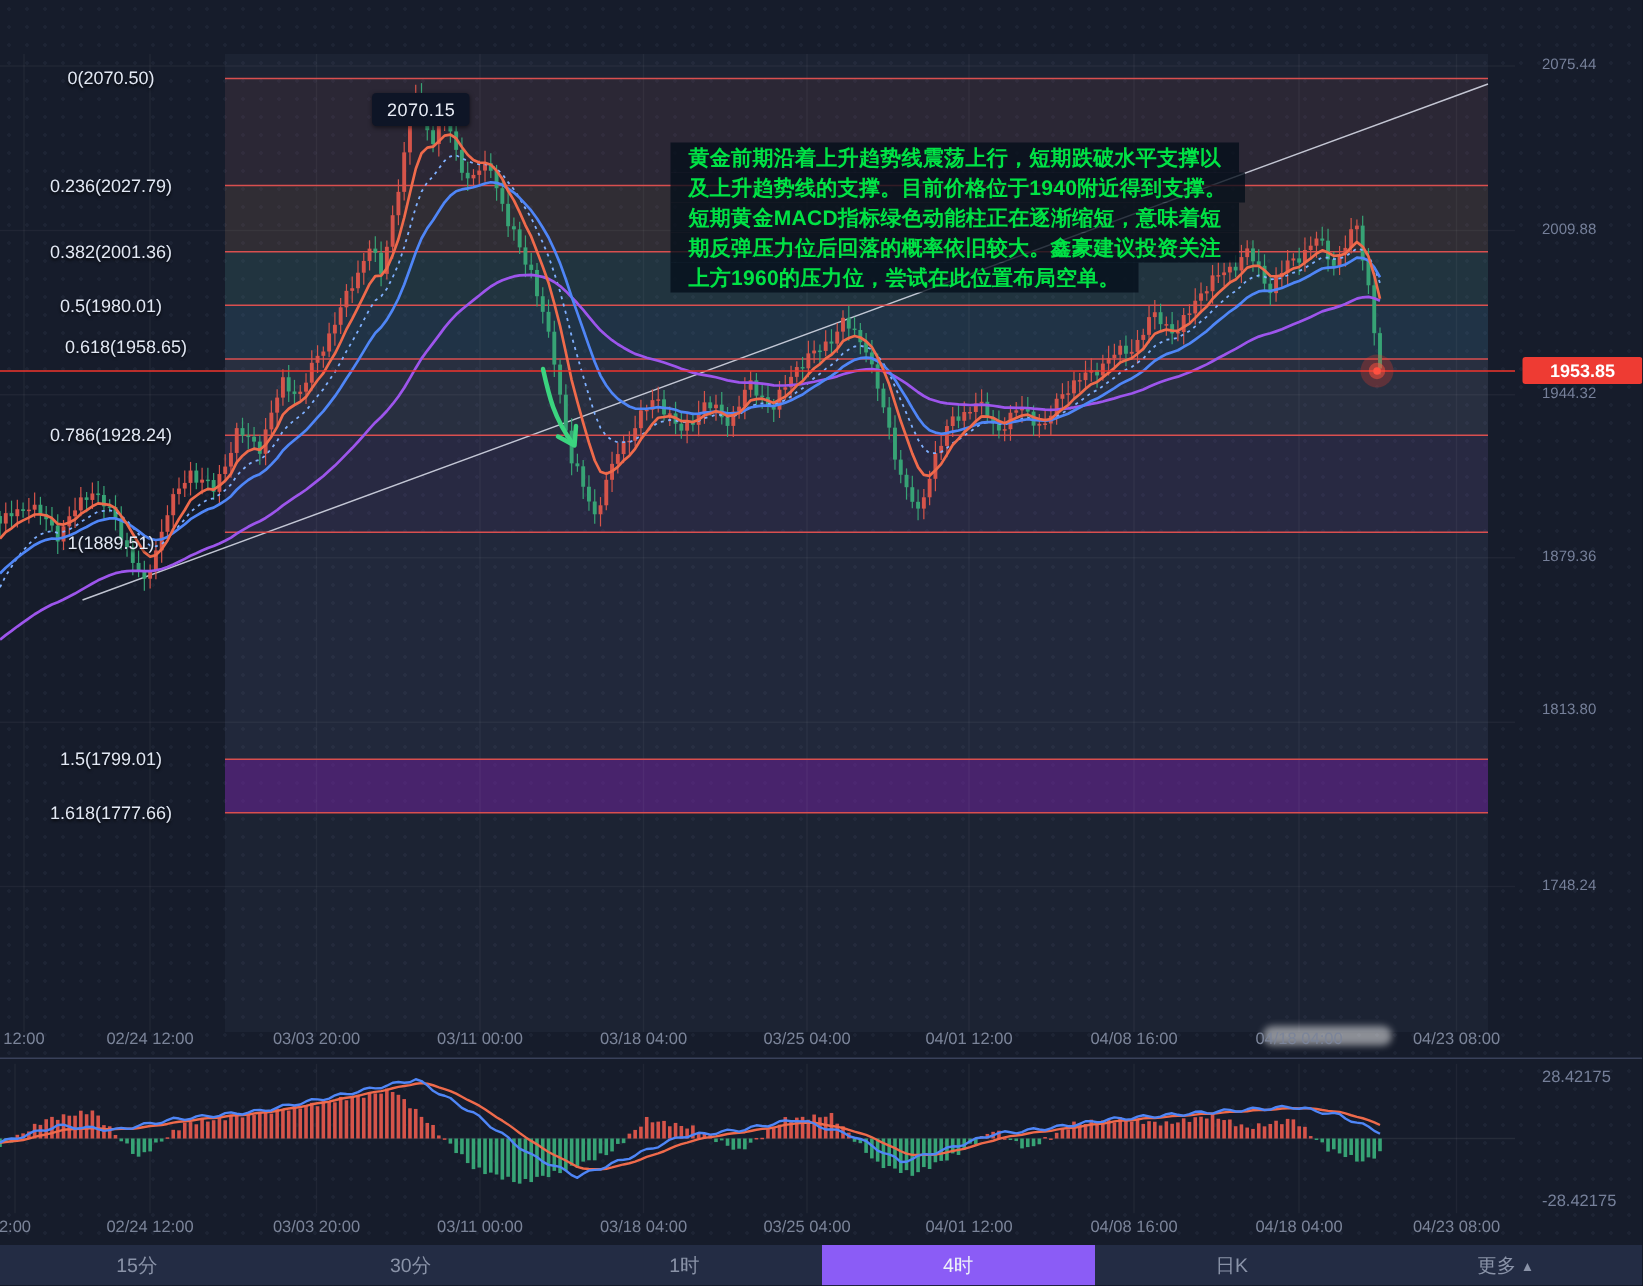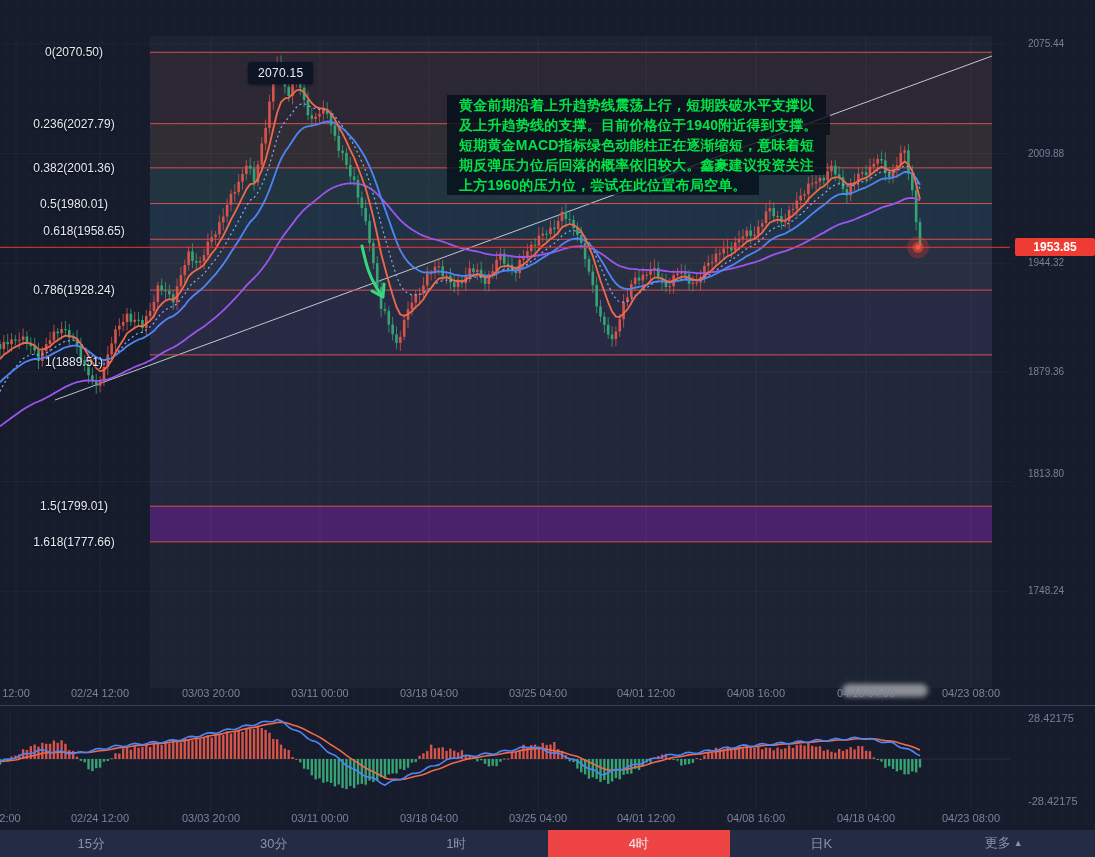--- a/index.html
+++ b/index.html
@@ -52,26 +52,26 @@
   .macd-panel{
     position:absolute;left:0;top:705px;width:1095px;height:125px;
     border-top:1px solid #39415a;box-sizing:border-box;text-align:right;
   }
   .macd-val{position:absolute;left:1028px;font-size:11px;color:#76809a;white-space:nowrap;}
   .macd-val-top{top:6px;}
   .macd-val-bottom{top:89px;}
   #macd-x-labels{top:106px;}
   .tabbar{
     position:absolute;left:0;top:830px;width:1095px;height:27px;background:#232c44;
-    display:flex;align-items:flex-end;
+    display:flex;align-items:flex-start;
   }
   .tab{
     flex:1;text-align:center;line-height:27px;font-size:13px;color:#8a93a8;cursor:pointer;
   }
-  .tab.active{background:#ef4444;color:#eef1f8;}
+  .tab.active{background:#8b5cf6;color:#eef1f8;}
   .tab .arrow{font-size:9px;margin-left:3px;vertical-align:1px;}
 </style>
 </head>
 <body>
 
 <div class="chart-root">
 
   <div class="main-panel">
     <svg id="main-svg" width="1010" height="705">
         <rect x="150" y="36" width="842" height="652" fill="rgba(130,150,195,0.06)"></rect>

